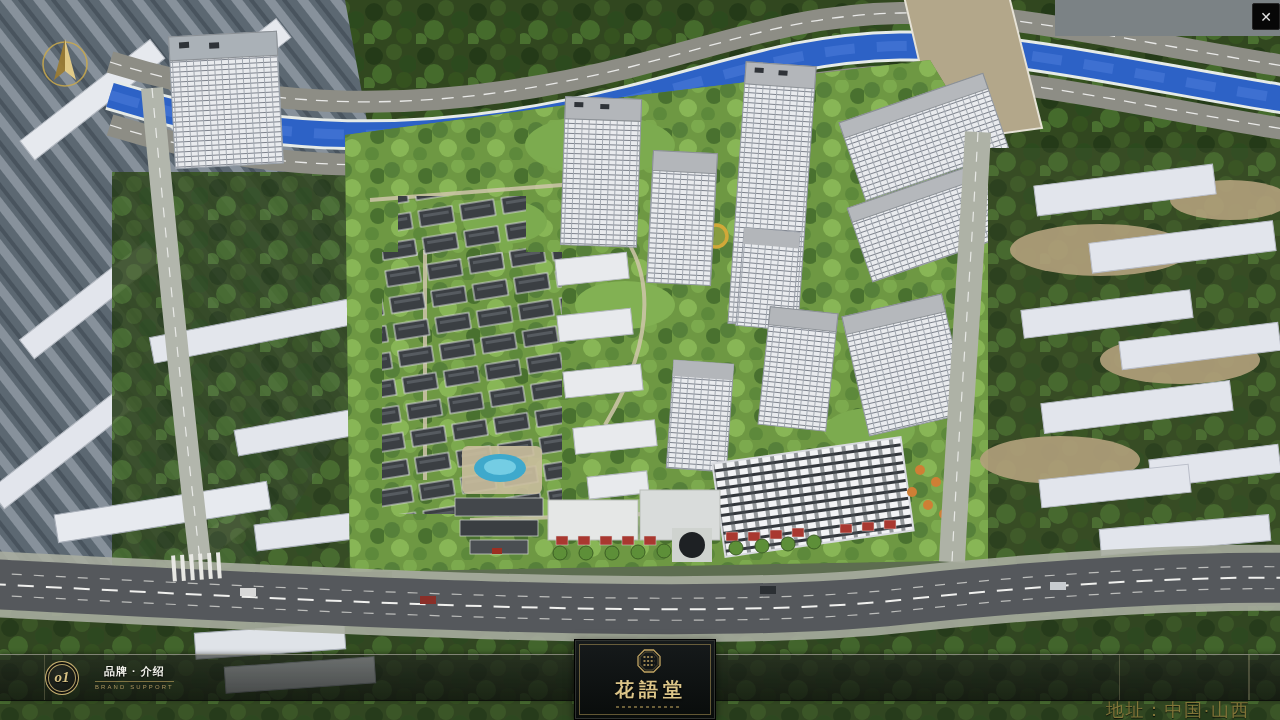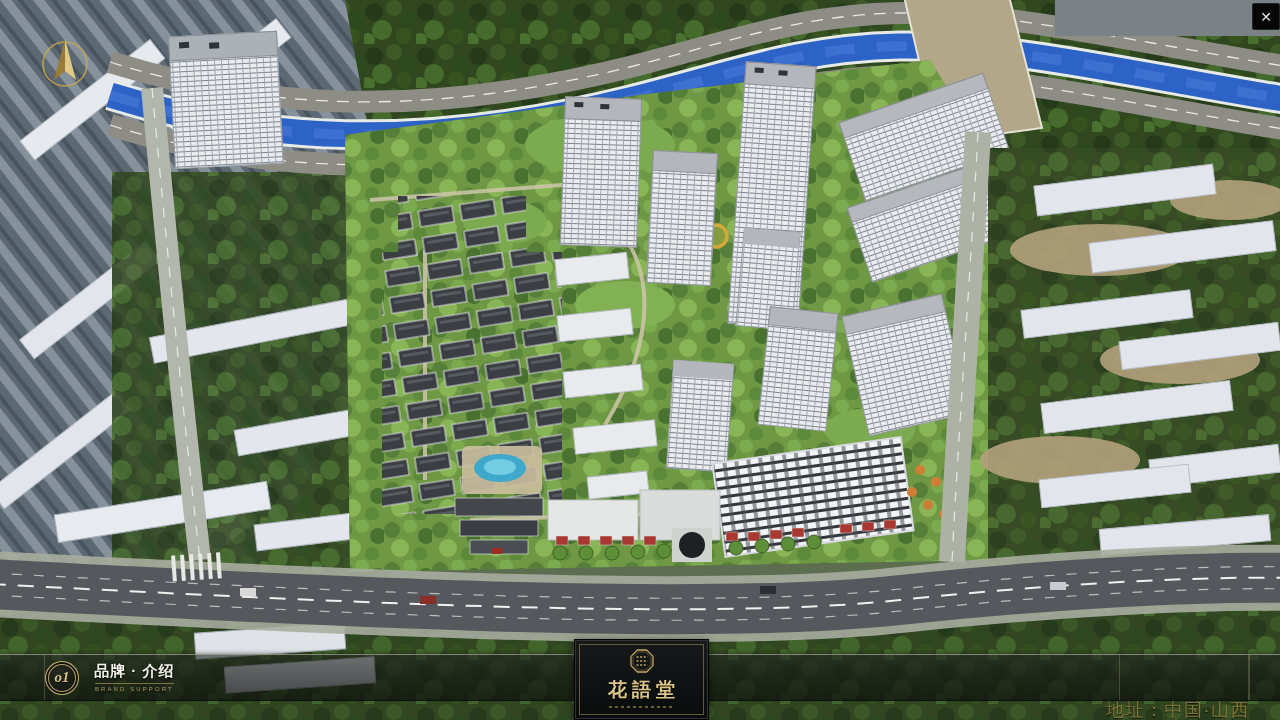--- a/index.html
+++ b/index.html
@@ -24,31 +24,31 @@
   .nav-item{flex:1;display:flex;align-items:center;justify-content:flex-start;gap:9px;
     border-left:1px solid rgba(190,180,140,.28);cursor:pointer;}
   .badge{width:32px;height:32px;border-radius:50%;flex:0 0 auto;
     border:1px solid rgba(206,182,116,.95);
     box-shadow:inset 0 0 0 2px rgba(8,10,8,.95), inset 0 0 0 3px rgba(206,182,116,.85);
     background:radial-gradient(circle at 40% 35%,#262b23,#0c0f0c);
     display:flex;align-items:center;justify-content:center;}
   .badge-num{color:#d8c285;font:italic 700 15px "Liberation Serif","DejaVu Serif",serif;
     text-shadow:0 1px 1px #000;}
   .nav-text{display:flex;flex-direction:column;align-items:center;}
-  .nav-title{color:#f3f3ec;font-size:15px;font-weight:700;letter-spacing:1px;white-space:nowrap;
+  .nav-title{color:#f3f3ec;font-size:11px;font-weight:700;letter-spacing:1px;white-space:nowrap;
     text-shadow:0 1px 2px rgba(0,0,0,.85);}
   .nav-caption{margin-top:2px;padding-top:2px;border-top:1px solid rgba(192,166,96,.8);
     color:#ab9560;font-size:7px;letter-spacing:2.5px;white-space:nowrap;transform:scale(.85);
     transform-origin:center top;}
 
   
   #logo-panel{position:absolute;left:575px;top:640px;width:131px;height:77px;z-index:7;cursor:pointer;
     background:linear-gradient(#161a1b,#090c0b);
     border:1px solid #303330;box-shadow:0 0 0 1px #000,0 2px 9px rgba(0,0,0,.7);
-    display:flex;flex-direction:column;align-items:center;}
+    display:flex;flex-direction:column;align-items:center;padding-left:7px;}
   #logo-panel::before{content:"";position:absolute;inset:3px;border:1px solid rgba(188,162,92,.5);pointer-events:none;}
   .logo-seal{margin-top:5px;}
   .logo-title{color:#dcc588;font:700 19px "Liberation Serif","DejaVu Serif",serif;
     letter-spacing:5px;margin:1px 0 0 5px;text-shadow:0 1px 2px #000;}
   .logo-tagline{width:66px;height:2px;margin-top:3px;
     background:repeating-linear-gradient(90deg,rgba(188,162,92,.55) 0 3px,transparent 3px 6px);}
 
   
   #address{position:absolute;right:30px;top:698px;z-index:6;color:#87783a;opacity:.95;
     font-size:18px;letter-spacing:1.5px;text-shadow:0 1px 1px rgba(0,0,0,.8);}

